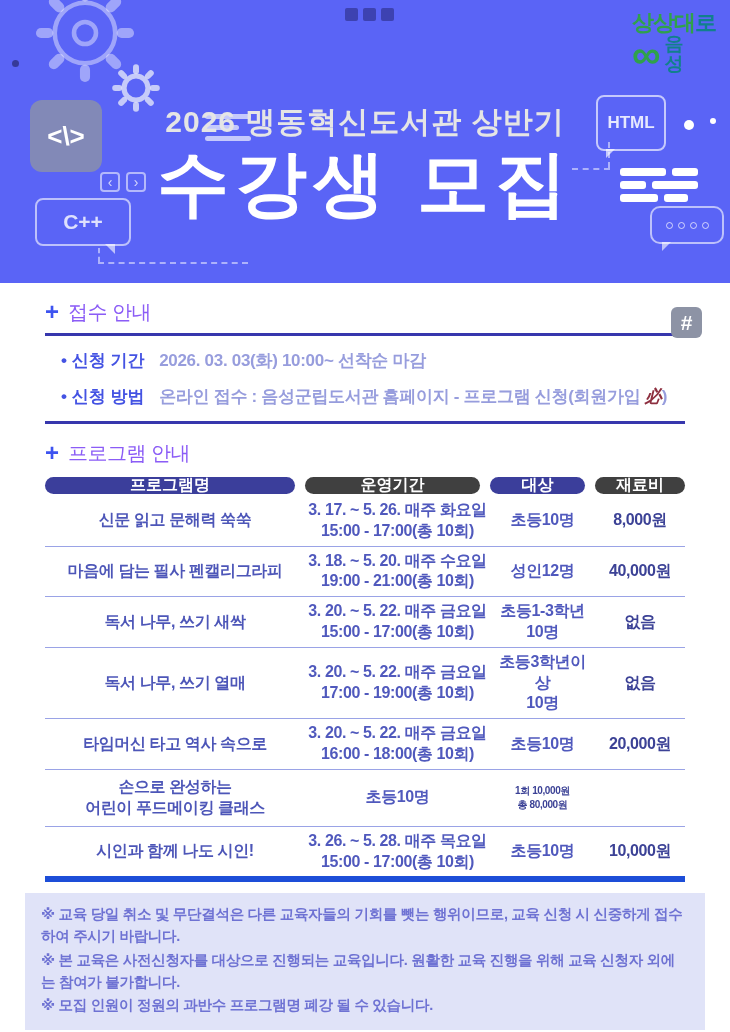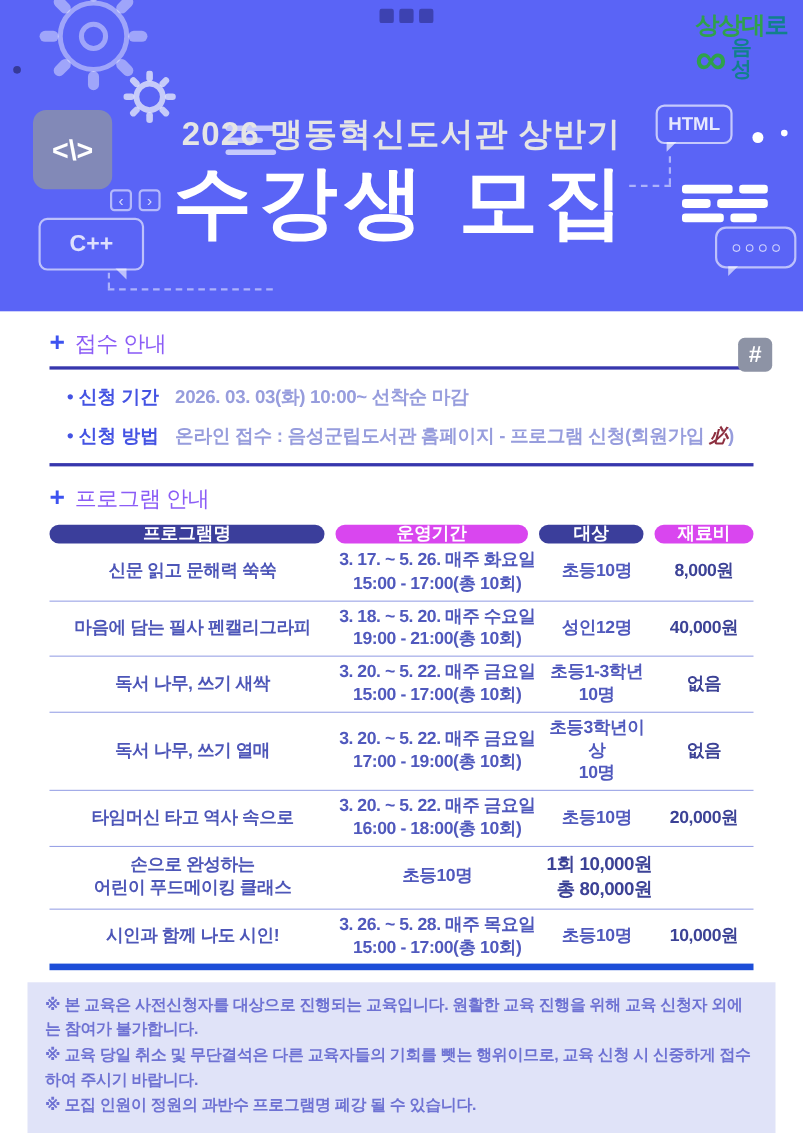--- a/index.html
+++ b/index.html
@@ -30,21 +30,21 @@
   .brackets { left:100px; top:172px; display:flex; gap:6px; }
   .brackets span { width:20px; height:20px; border:2px solid rgba(255,255,255,0.55); border-radius:4px;
                    color:rgba(255,255,255,0.75); font-size:14px; line-height:16px; text-align:center; }
   .cpp-bubble { left:35px; top:198px; width:96px; height:48px; border:2px solid rgba(255,255,255,0.6);
                 border-radius:8px; color:rgba(255,255,255,0.8); font-size:21px; font-weight:600;
                 display:flex; align-items:center; justify-content:center; }
   .cpp-bubble:after { content:""; position:absolute; right:14px; bottom:-10px; width:0; height:0;
                       border-left:10px solid transparent; border-top:10px solid rgba(255,255,255,0.6); }
   .dash-h-left { left:98px; top:262px; width:150px; border-top:2px dashed rgba(255,255,255,0.5); }
   .dash-v-left { left:98px; top:248px; height:14px; border-left:2px dashed rgba(255,255,255,0.5); }
-  .html-bubble { left:596px; top:95px; width:70px; height:36px; border:2px solid rgba(255,255,255,0.65);
+  .html-bubble { left:596px; top:95px; width:70px; height:56px; border:2px solid rgba(255,255,255,0.65);
                  border-radius:8px; color:rgba(255,255,255,0.85); font-size:17px; font-weight:600;
                  display:flex; align-items:center; justify-content:center; }
   .html-bubble:after { content:""; position:absolute; left:8px; bottom:-9px; width:0; height:0;
                        border-right:9px solid transparent; border-top:9px solid rgba(255,255,255,0.65); }
   .dash-v-right { left:608px; top:142px; height:26px; border-left:2px dashed rgba(255,255,255,0.5); }
   .dash-h-right { left:572px; top:168px; width:38px; border-top:2px dashed rgba(255,255,255,0.5); }
   .wdot1 { left:684px; top:120px; width:10px; height:10px; border-radius:50%; background:#fff; }
   .wdot2 { left:710px; top:118px; width:6px; height:6px; border-radius:50%; background:#fff; }
   .bar-group { left:620px; top:168px; }
   .bar-group .row { display:flex; gap:6px; margin-bottom:5px; }
@@ -80,29 +80,29 @@
   .bullet-line .val { color:#979ddd; font-weight:600; letter-spacing:-0.3px; }
   .bullet-line .req { color:#8d2f3f; font-weight:800; font-style:italic; }
   .rule2 { height:3px; background:#3737ad; margin-top:12px; }
 
   
   .tbl { margin-top:10px; }
   .trow { display:grid; grid-template-columns:260px 185px 105px 90px; align-items:center; }
   .thead { margin-bottom:2px; }
   .pill { height:17px; border-radius:9px; color:#fff; font-size:16px; font-weight:800;
           display:flex; align-items:center; justify-content:center; margin-right:10px; }
-  .pill.dark { background:#3b3e9b; } .pill.light { background:#d946ef; }
+  .pill.dark { background:#3b3e9b; } .pill.light { background:#404040; }
   .trow.body { min-height:44px; border-bottom:1px solid #9aa3e6; }
   .trow.body.tall { min-height:57px; }
   .trow.body:last-child { border-bottom:6px solid #1d4ed8; }
   .cell { text-align:center; white-space:pre-line; color:#5059bd; font-size:16px; font-weight:600;
           letter-spacing:-0.4px; line-height:1.3; padding:4px 2px; }
   .cell.name { color:#4d56b8; }
   .cell.fee { color:#3c4296; font-weight:700; }
-  .cell.fee.small { font-size:17px; line-height:1.35;text-align:right; }
+  .cell.fee.small { font-size:10px; line-height:1.35; }
 
   
   .notes { margin:11px -20px 0 -20px; background:#e0e3f8; padding:11px 16px; }
   .note-line { color:#6e72d3; font-size:14.5px; font-weight:600; line-height:1.5;
                letter-spacing:-0.3px; margin-bottom:2px; }
 </style>
 </head>
 <body>
 
 <div class="poster">
@@ -292,20 +292,20 @@
       <div class="trow body">
         <div class="cell name">시인과 함께 나도 시인!</div>
         <div class="cell">3. 26. ~ 5. 28. 매주 목요일
 15:00 - 17:00(총 10회)</div>
         <div class="cell">초등10명</div>
         <div class="cell fee">10,000원</div>
       </div>
     </div>
 
     <div class="notes">
+      <div class="note-line">※ 교육 당일 취소 및 무단결석은 다른 교육자들의 기회를 뺏는 행위이므로, 교육 신청 시 신중하게 접수하여 주시기 바랍니다.</div>
       <div class="note-line">※ 본 교육은 사전신청자를 대상으로 진행되는 교육입니다. 원활한 교육 진행을 위해 교육 신청자 외에는 참여가 불가합니다.</div>
-      <div class="note-line">※ 교육 당일 취소 및 무단결석은 다른 교육자들의 기회를 뺏는 행위이므로, 교육 신청 시 신중하게 접수하여 주시기 바랍니다.</div>
       <div class="note-line">※ 모집 인원이 정원의 과반수 프로그램명 폐강 될 수 있습니다.</div>
 
     </div>
 
   </div>
 </div>
 
 </body></html>

